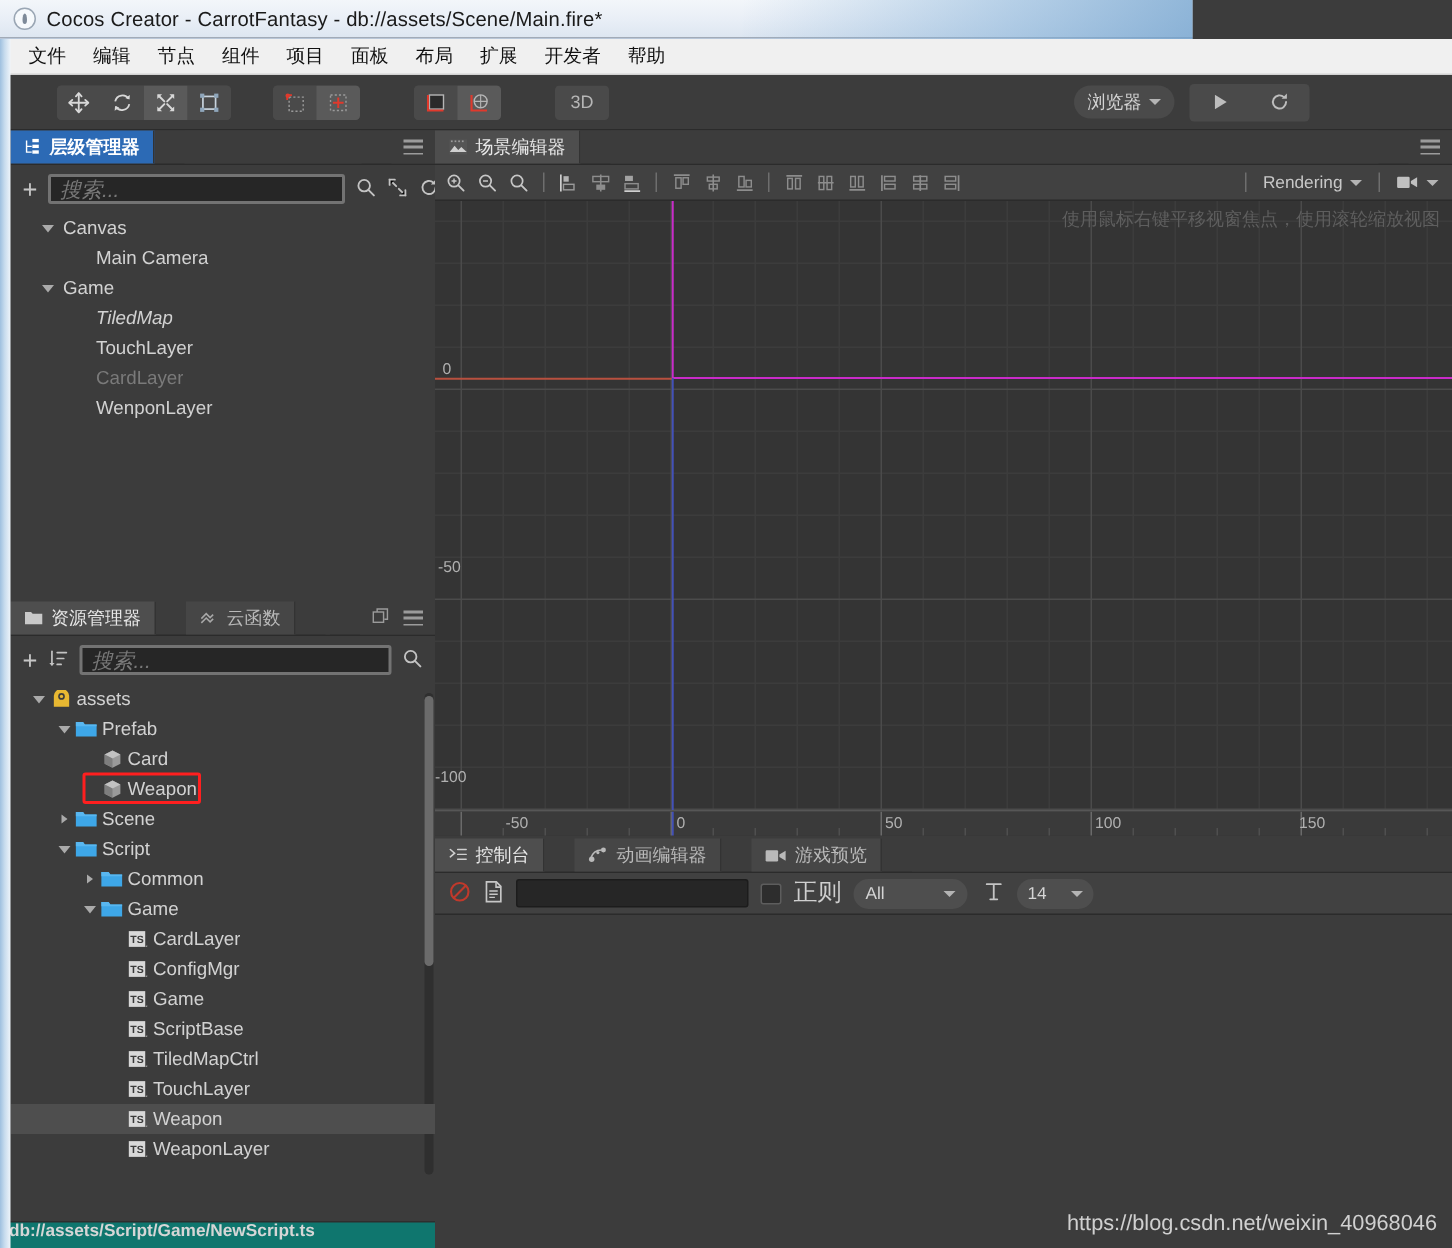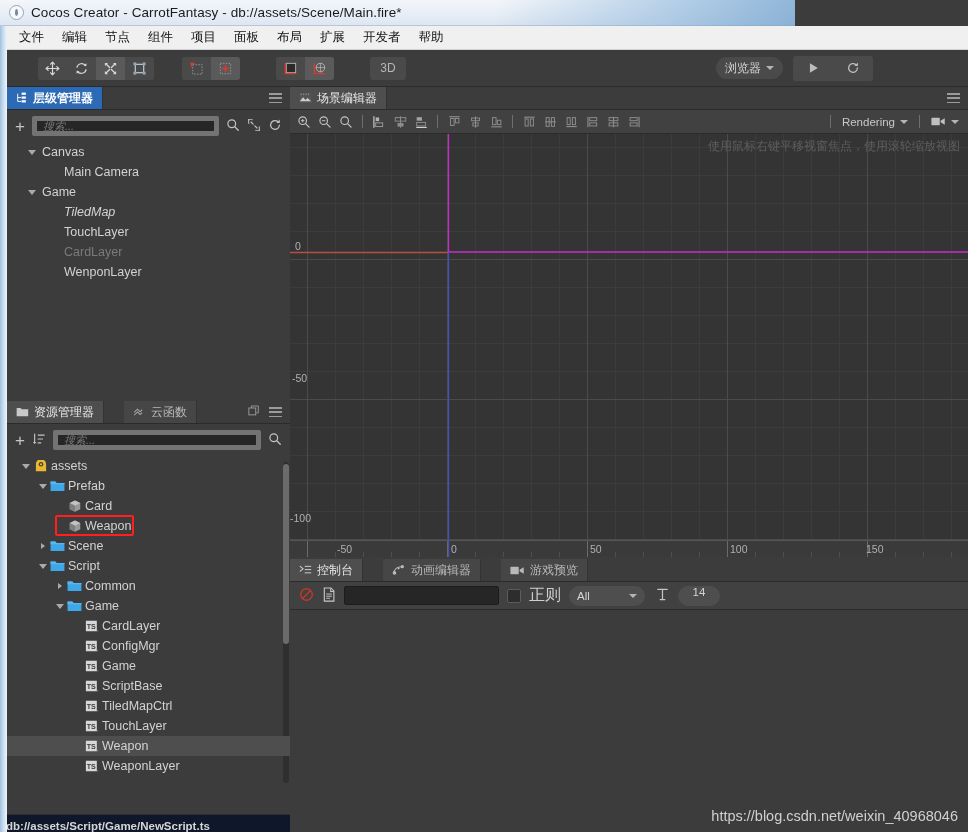--- a/index.html
+++ b/index.html
@@ -89,22 +89,22 @@
   .ptab.accent { background: #2c6ab5; color: #ffffff; font-weight: bold; }
   .ptab-fill { flex: 1; background: #3c3c3c; }
   .ptab-icons { display: flex; align-items: center; gap: 9px; padding: 0 8px; background: #3c3c3c; }
   .hamburger { width: 13px; height: 10px; display: flex; flex-direction: column; justify-content: space-between; cursor: default; }
   .hamburger i { display: block; height: 1.5px; background: #9b9b9b; }
 
   
   .searchrow { display: flex; align-items: center; gap: 7px; padding: 6px 8px; }
   .plus-btn { color: #c6c6c6; font-size: 17px; line-height: 1; cursor: default; font-weight: 300; }
   .search-input {
-    flex: 1; height: 20px; background: #262626; border: 5px solid #737373;
-    border-radius: 2px; color: #cfcfcf; font-size: 11px; padding: 0 6px;
+    flex: 1; height: 20px; background: #262626; border: 2px solid #737373;
+    border-radius: 2px; color: #cfcfcf; font-size: 14px; padding: 0 6px;
     font-style: italic; font-family: "Liberation Sans", sans-serif; outline: none;
   }
   .search-input::placeholder { color: #787878; font-style: italic; }
 
   
   .tree { overflow: hidden; position: relative; }
   .trow {
     display: flex; align-items: center; height: 20px; padding-right: 4px;
     font-size: 12.5px; color: #d2d2d2; cursor: default; white-space: nowrap;
     font-family: "Liberation Sans", sans-serif;
@@ -171,29 +171,29 @@
   .c-check { width: 14px; height: 14px; background: #2d2d2d; border: 1px solid #5d5d5d; border-radius: 2px; cursor: default; }
   .c-label { font-size: 16px; color: #cfcfcf; }
   .c-select {
     min-width: 76px; height: 20px; background: #4e4e4e; border-radius: 10px;
     display: flex; align-items: center; justify-content: space-between;
     padding: 0 8px; font-size: 11.5px; color: #d4d4d4; cursor: default;
   }
   .c-size {
     min-width: 42px; height: 20px; background: #4e4e4e; border-radius: 10px;
     display: flex; align-items: center; gap: 16px; justify-content: space-between;
-    padding: 0 7px; font-size: 11.5px; color: #d4d4d4; cursor: default; flex-direction: column;
+    padding: 0 7px; font-size: 11.5px; color: #d4d4d4; cursor: default;
   }
   .console-body { position: absolute; left: 0; right: 0; top: 51px; bottom: 0; background: #3c3c3c; }
 
   
   .statusbar {
     position: absolute; left: 0; bottom: 0; width: 290px; height: 18px;
-    background: #0f172a; border-top: 1px solid #2e2e2e;
-    display: flex; align-items: flex-end; padding-left: 6px;
+    background: #0f766e; border-top: 1px solid #2e2e2e;
+    display: flex; align-items: flex-start; padding-left: 6px;
     font-size: 11.5px; color: #d6d6d6; font-weight: bold;
     font-family: "Liberation Sans", sans-serif; white-space: nowrap;
   }
   .watermark {
     position: absolute; right: 10px; bottom: 8px;
     font-size: 14.5px; color: #d0d0d0; font-family: "Liberation Sans", sans-serif;
     white-space: nowrap;
   }
   .leftedge {
     position: absolute; left: 0; top: 26px; width: 7px; bottom: 0;

